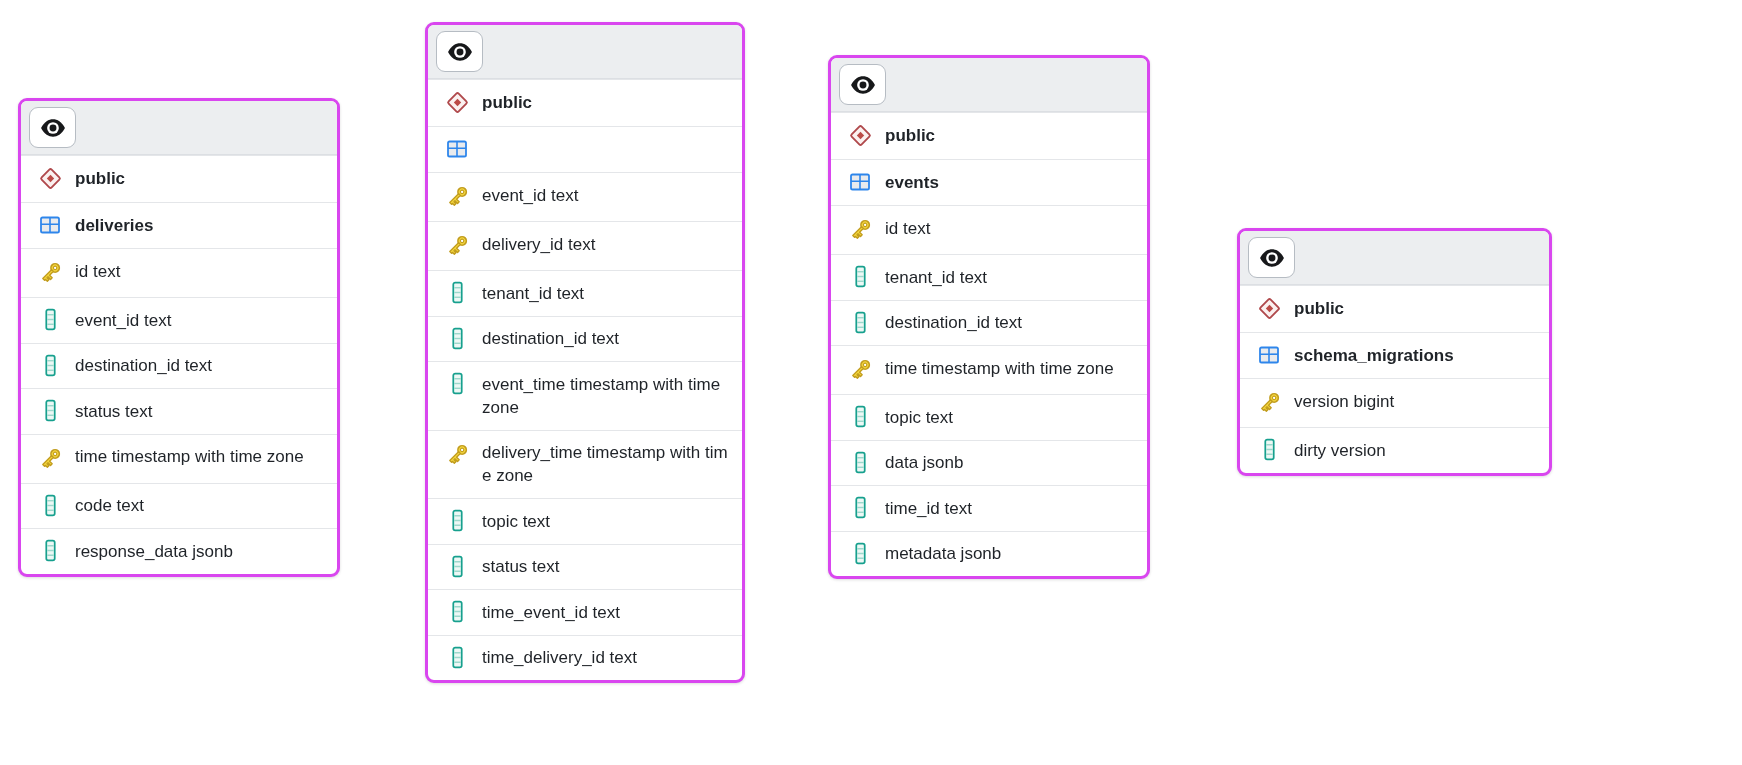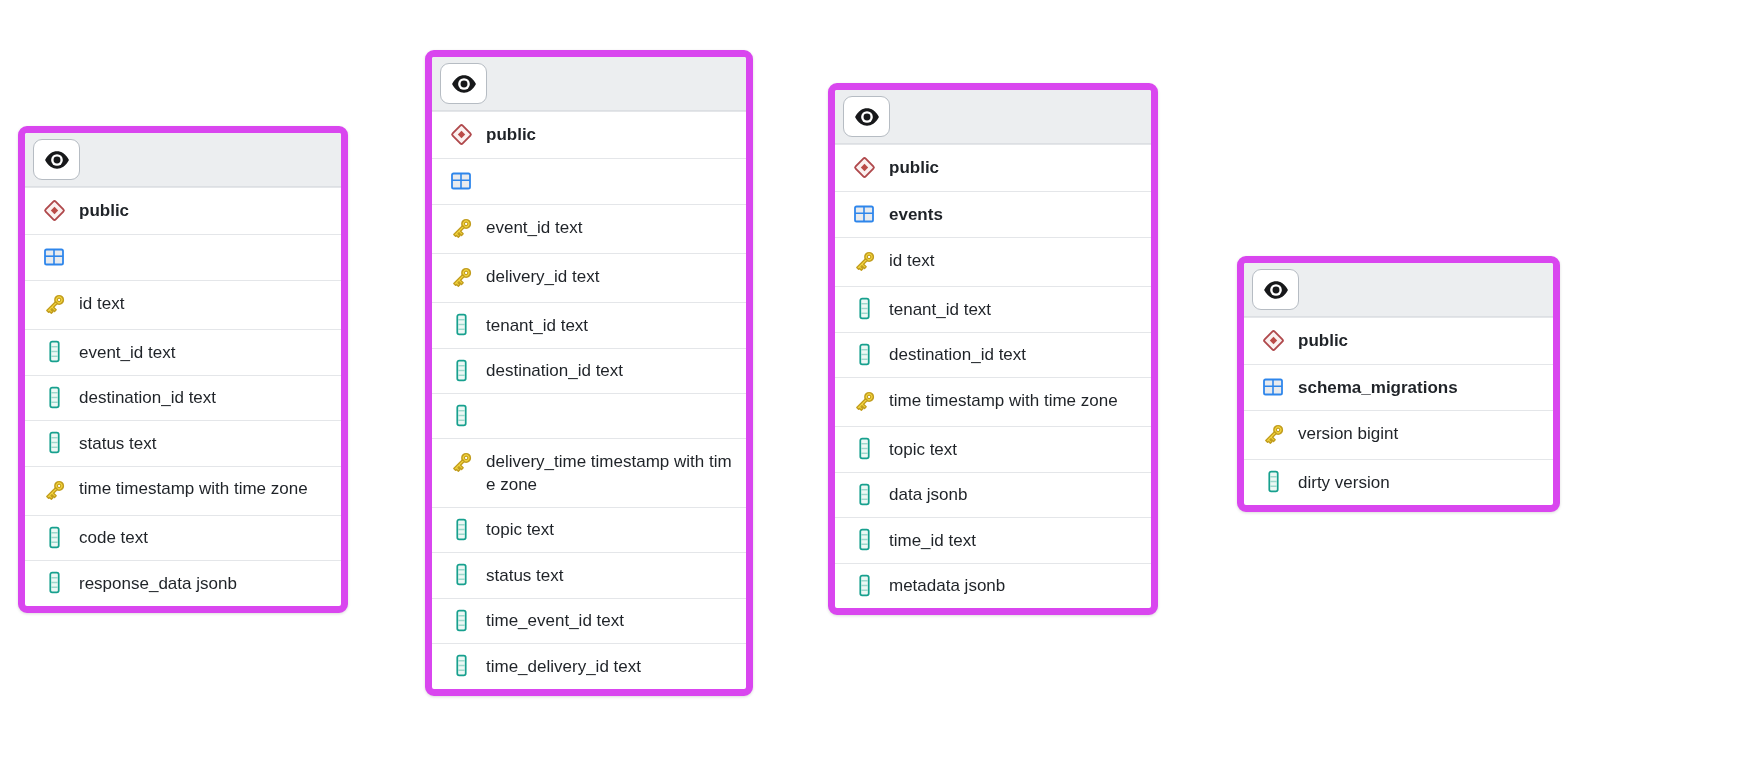--- a/index.html
+++ b/index.html
@@ -8,25 +8,24 @@
     background:#ffffff;
     font-family:"Liberation Sans","DejaVu Sans",sans-serif;
     color:#1F2328;
     overflow:hidden;
   }
   .canvas{position:relative;width:1742px;height:765px;background:#ffffff;}
 
   .card{
     position:absolute;
     background:#ffffff;
-    border:7px solid #d946ef;
+    border:3px solid #d946ef;
     border-radius:9px;
     box-shadow:0 1px 3px rgba(0,0,0,.14);
     overflow:hidden;
-    margin-top:28px;
   }
   .card-1{left:18px;top:98px;width:316px;}
   .card-2{left:425px;top:22px;width:314px;}
   .card-3{left:828px;top:55px;width:316px;}
   .card-4{left:1237px;top:228px;width:309px;}
 
   .card-header{
     background:#ECEEF0;
     height:54px;
     border-bottom:1px solid #DCDFE3;
@@ -123,20 +122,21 @@
           </svg>
         </span>
       <span class="label bold">public</span>
     </div>
     <div class="row">
       <span class="icon-box">
           <svg width="24" height="24">
             <use href="#sym-table"></use>
           </svg>
         </span>
+      <span class="label bold">deliveries</span>
     </div>
     <div class="row">
       <span class="icon-box">
           <svg width="27" height="27">
             <use href="#sym-key"></use>
           </svg>
         </span>
       <span class="label">id text</span>
     </div>
     <div class="row">
@@ -243,20 +243,21 @@
           </svg>
         </span>
       <span class="label">destination_id text</span>
     </div>
     <div class="row">
       <span class="icon-box">
           <svg width="23" height="23">
             <use href="#sym-column"></use>
           </svg>
         </span>
+      <span class="label">event_time timestamp with time zone</span>
     </div>
     <div class="row">
       <span class="icon-box">
           <svg width="27" height="27">
             <use href="#sym-key"></use>
           </svg>
         </span>
       <span class="label">delivery_time timestamp with time zone</span>
     </div>
     <div class="row">

